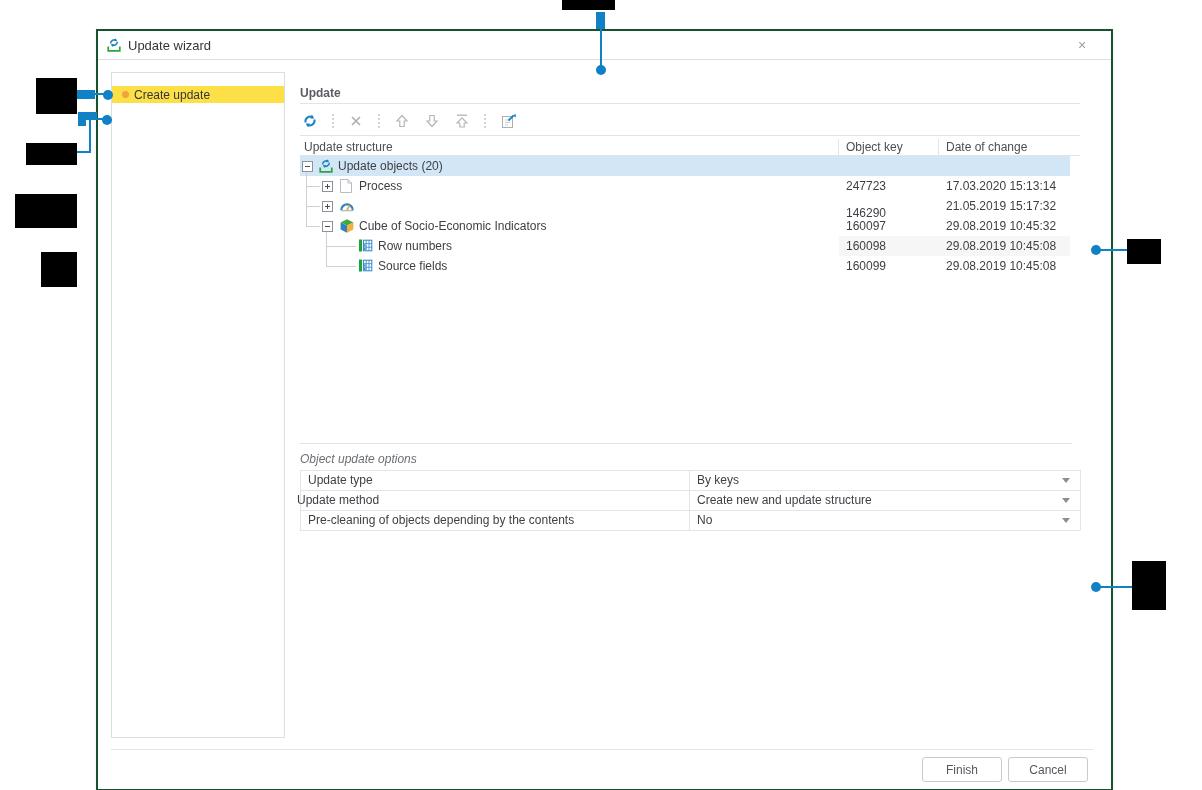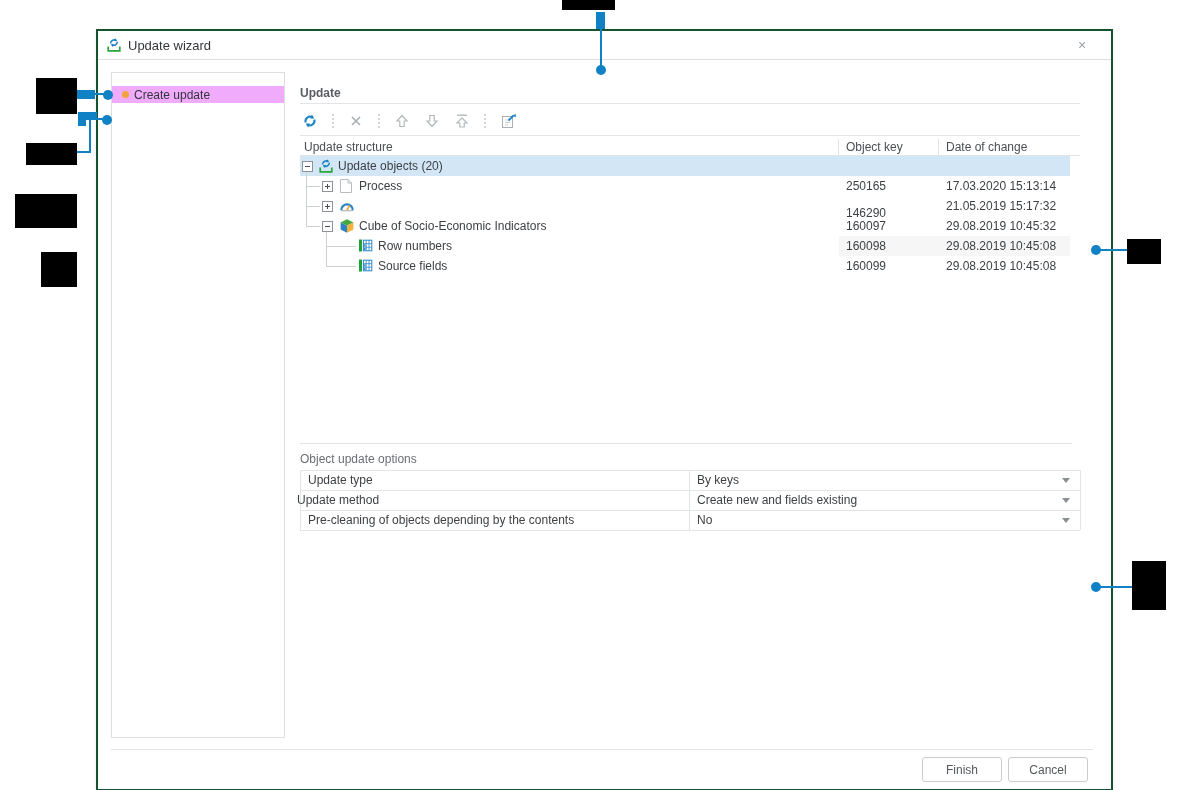--- a/index.html
+++ b/index.html
@@ -8,26 +8,26 @@
   .abs{position:absolute;}
   
   .dialog{position:absolute;left:96px;top:29px;width:1013px;height:758px;background:#fff;
           border:2px solid #14532d;box-shadow:0 1px 3px rgba(0,0,0,.08);}
   .titlebar{position:absolute;left:0;top:0;width:100%;height:28px;border-bottom:1px solid #dcdfe2;}
   .title-text{position:absolute;left:30px;top:7px;font-size:13px;color:#33363a;}
   .close-x{position:absolute;left:976px;top:6px;width:16px;height:16px;font-size:14px;color:#9aa0a6;
            text-align:center;line-height:16px;cursor:pointer;}
   
   .sidebar{position:absolute;left:13px;top:41px;width:172px;height:664px;border:1px solid #dcdfe2;background:#fff;}
-  .side-item{position:absolute;left:0;top:13px;width:100%;height:17px;background:#f0abfc;}
+  .side-item{position:absolute;left:0;top:13px;width:100%;height:17px;background:#fde047;}
   .side-dot{position:absolute;left:10px;top:5px;width:7px;height:7px;border-radius:50%;background:#f2a33a;}
   .side-label{position:absolute;left:22px;top:2px;font-size:12px;color:#33363a;}
   
   .sec-title{position:absolute;font-size:12px;color:#5a5e63;font-weight:bold;}
-  .sec-title2{position:absolute;font-size:12px;color:#6a6f74;}
+  .sec-title2{position:absolute;font-size:12px;color:#6a6f74;font-style:italic;}
   .hline{position:absolute;height:1px;background:#e2e5e8;}
   .toolbar{position:absolute;left:202px;top:78px;height:24px;display:flex;align-items:center;gap:10px;}
   .tbtn{width:20px;height:20px;display:flex;align-items:center;justify-content:center;}
   .tsep{width:0;height:14px;border-left:2px dotted #d4d7da;margin:0 2px;}
   
   .th{position:absolute;font-size:12px;color:#4a4e53;}
   .vline{position:absolute;width:1px;background:#e2e5e8;}
   .row-hl{position:absolute;left:202px;width:770px;height:20px;background:#d3e6f6;}
   .row-gray{position:absolute;left:741px;width:231px;height:20px;background:#f6f6f6;}
   .cell{position:absolute;font-size:12px;color:#3c3f43;line-height:20px;height:20px;white-space:nowrap;}
@@ -157,21 +157,21 @@
     <div class="cell" style="left:240px;top:125px;">Update objects (20)</div>
 
     <span class="exp plus" style="left:224px;top:150px;"></span>
     <span class="ticon" style="left:241px;top:147px;">
       <svg width="14" height="16" viewBox="0 0 14 16">
         <path d="M1.5 1.5h7.5l3.5 3.5v9.5h-11z" fill="#fff" stroke="#b6bcc2"></path>
         <path d="M9 1.5V5h3.5" fill="none" stroke="#b6bcc2"></path>
       </svg>
     </span>
     <div class="cell" style="left:261px;top:145px;">Process</div>
-    <div class="cell" style="left:748px;top:145px;">250165</div>
+    <div class="cell" style="left:748px;top:145px;">247723</div>
     <div class="cell" style="left:848px;top:145px;">17.03.2020 15:13:14</div>
 
     <span class="exp plus" style="left:224px;top:170px;"></span>
     <span class="ticon" style="left:241px;top:167px;">
       <svg width="16" height="16" viewBox="0 0 16 16">
         <path d="M2.2 12.2a5.8 5.8 0 0 1 11.6 0" fill="#fff" stroke="#2b86c8" stroke-width="2.2"></path>
         <path d="M8 12.2L10.6 7.4" stroke="#f4a63a" stroke-width="1.8"></path>
         <path d="M2 12.6h12" stroke="#b6bcc2" stroke-width="1.4"></path>
       </svg>
     </span>
@@ -225,21 +225,21 @@
     <div class="opt-row-border" style="left:202px;top:499px;width:780px;"></div>
     <div class="vline" style="left:202px;top:439px;height:60px;"></div>
     <div class="vline" style="left:591px;top:439px;height:60px;"></div>
     <div class="vline" style="left:982px;top:439px;height:60px;"></div>
 
     <div class="opt-label" style="left:210px;top:439px;">Update type</div>
     <div class="opt-value" style="left:599px;top:439px;">By keys</div>
     <span class="caret" style="left:964px;top:447px;"></span>
 
     <div class="opt-label" style="left:199px;top:459px;">Update method</div>
-    <div class="opt-value" style="left:599px;top:459px;">Create new and fields existing</div>
+    <div class="opt-value" style="left:599px;top:459px;">Create new and update structure</div>
     <span class="caret" style="left:964px;top:467px;"></span>
 
     <div class="opt-label" style="left:210px;top:479px;">Pre-cleaning of objects depending by the contents</div>
     <div class="opt-value" style="left:599px;top:479px;">No</div>
     <span class="caret" style="left:964px;top:487px;"></span>
 
     <div class="hline" style="left:13px;top:718px;width:982px;"></div>
     <button class="btn" style="left:824px;top:726px;">Finish</button>
     <button class="btn" style="left:910px;top:726px;">Cancel</button>
   </div>

